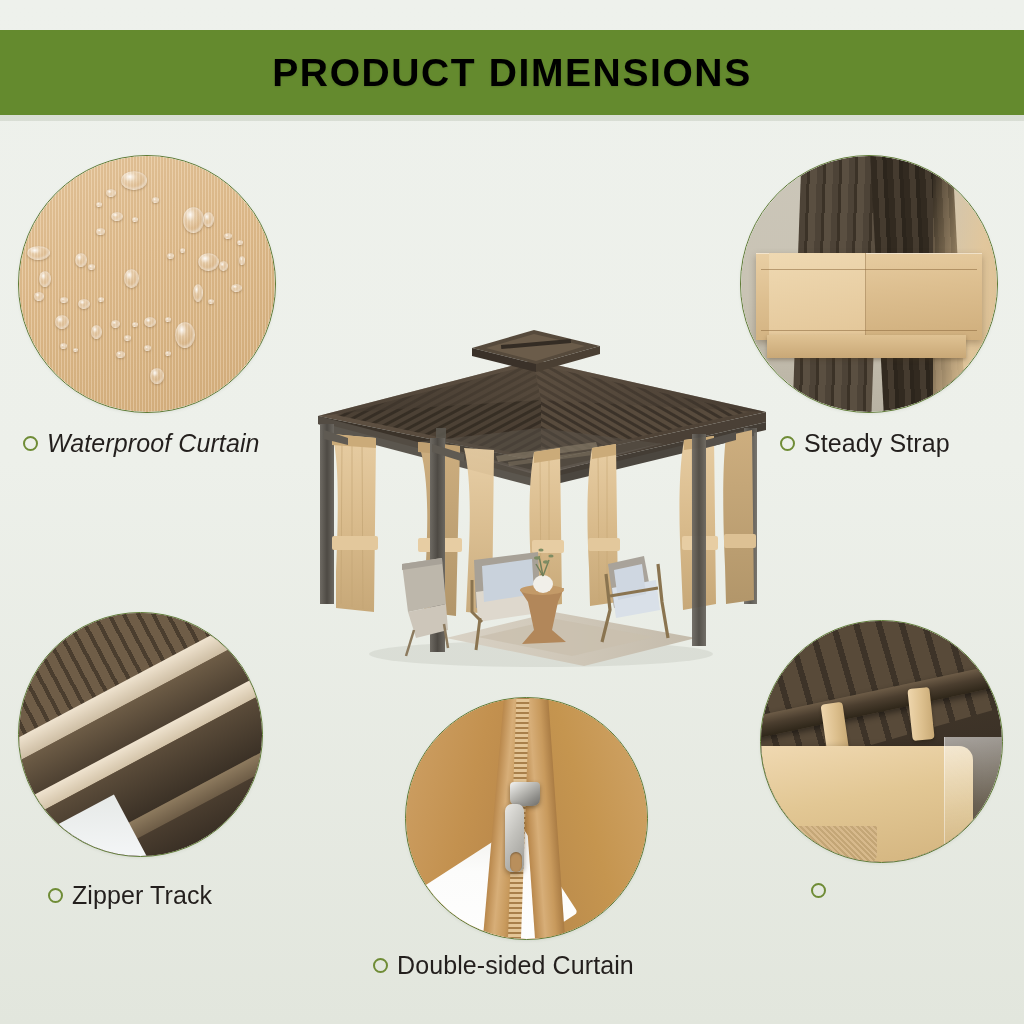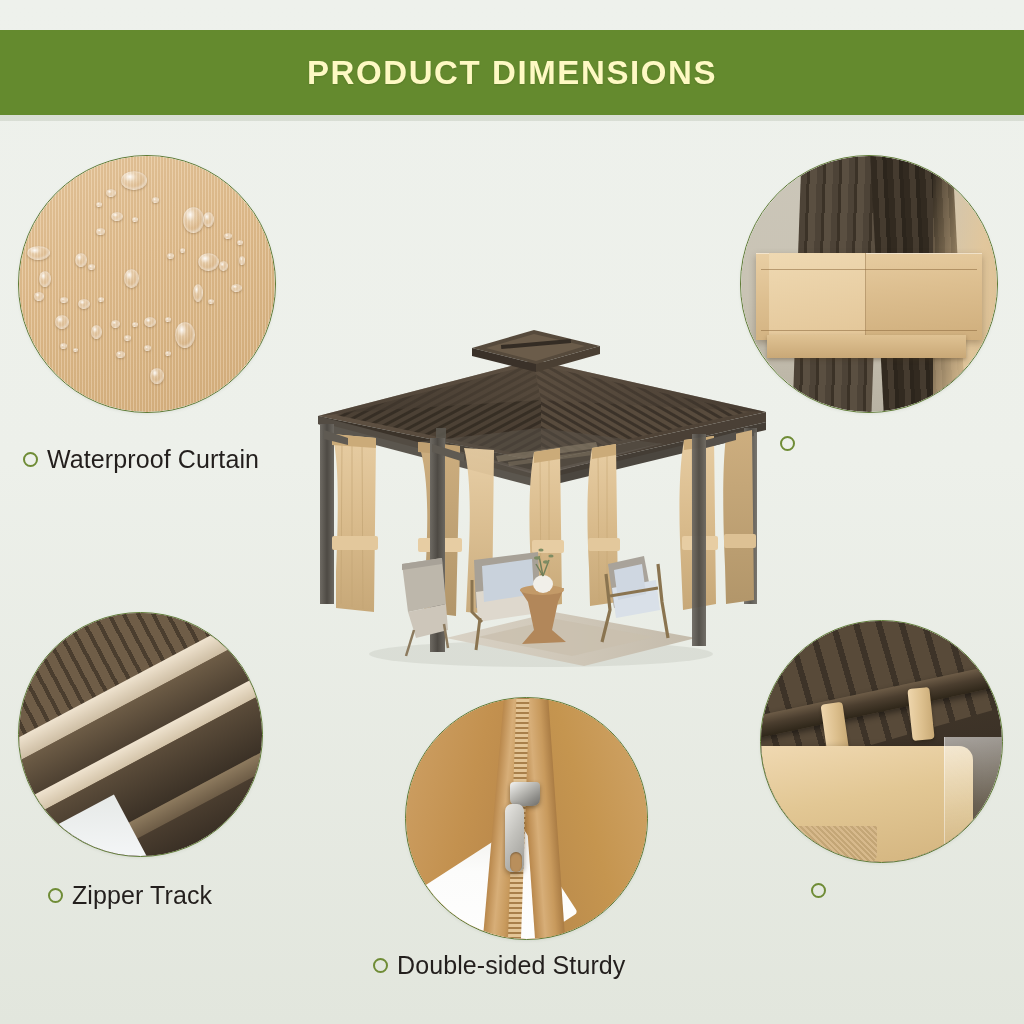--- a/index.html
+++ b/index.html
@@ -15,21 +15,21 @@
   #header-banner{
     position:absolute; left:0; top:30px; width:1024px; height:85px;
     background:#648a2e;
     display:flex; align-items:center; justify-content:center;
   }
   #header-banner::after{
     content:""; position:absolute; left:0; right:0; bottom:-6px; height:6px;
     background:rgba(120,140,110,.18);
   }
   #page-title{
-    color:#fef9c3; font-size:33px; font-weight:bold; letter-spacing:1.6px;
+    color:#000000; font-size:39px; font-weight:bold; letter-spacing:1.6px;
     font-family:"Liberation Sans", sans-serif;
     text-shadow:0 1px 2px rgba(0,0,0,.12);
   }
 
   
   .feature-circle{
     position:absolute; border-radius:50%;
     border:1.5px solid #5e7a35;
     overflow:hidden;
     box-shadow:0 1px 3px rgba(90,100,80,.10);
@@ -193,21 +193,21 @@
     font-size:25px; color:#231f1d; letter-spacing:.1px; line-height:1.22;
     white-space:nowrap;
   }
   .bullet{
     flex:none; width:15px; height:15px; border-radius:50%;
     border:2.5px solid #6f8c36; background:transparent;
     margin-top:8px;
   }
   .label-text-wrap{ display:flex; flex-direction:column; }
   .label-line{ display:block; }
-  #label-waterproof{ left:23px;  top:444px; }
+  #label-waterproof{ left:23px;  top:428px;font-style:italic; }
   #label-strap{      left:780px; top:428px; }
   #label-track{      left:48px;  top:880px; }
   #label-zipper{     left:373px; top:950px; }
   #label-hanger{     left:811px; top:875px; text-align:left; }
   #label-hanger .label-line-2{ margin-left:-34px; }
 </style>
 </head>
 <body>
 
 <div id="header-banner">
@@ -502,31 +502,34 @@
 
 <div class="feature-label" id="label-waterproof">
   <span class="bullet"></span>
   <span class="label-text-wrap">
     <span class="label-line">Waterproof Curtain</span>
   </span>
 </div>
 
 <div class="feature-label" id="label-strap">
   <span class="bullet"></span>
+  <span class="label-text-wrap">
+    <span class="label-line">Steady Strap</span>
+  </span>
 </div>
 
 <div class="feature-label" id="label-track">
   <span class="bullet"></span>
   <span class="label-text-wrap">
     <span class="label-line">Zipper Track</span>
   </span>
 </div>
 
 <div class="feature-label" id="label-zipper">
   <span class="bullet"></span>
   <span class="label-text-wrap">
-    <span class="label-line">Double-sided Sturdy</span>
+    <span class="label-line">Double-sided Curtain</span>
   </span>
 </div>
 
 <div class="feature-label" id="label-hanger">
   <span class="bullet"></span>
 </div>
 
 </body></html>

